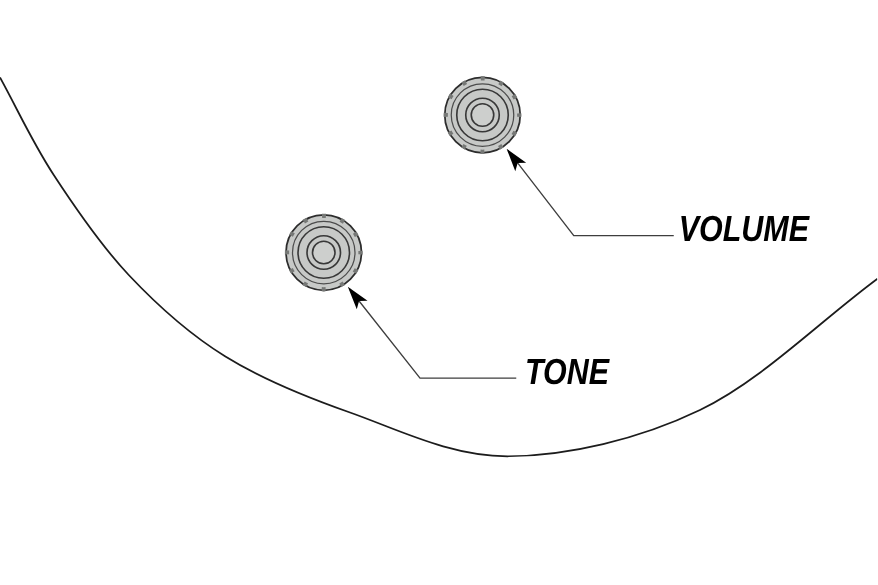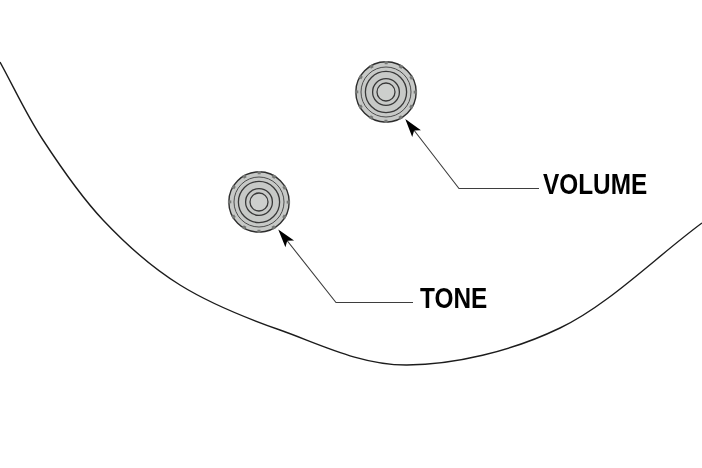--- a/index.html
+++ b/index.html
@@ -7,20 +7,21 @@
     padding: 0;
     background: #ffffff;
     font-family: "Liberation Sans", sans-serif;
   }
   .stage {
     position: relative;
     width: 702px;
     height: 468px;
     background: #ffffff;
     overflow: hidden;
+    font-style: italic;
   }
   .diagram-svg {
     position: absolute;
     left: 0;
     top: 0;
     width: 702px;
     height: 468px;
   }
   .knob-label {
     position: absolute;

